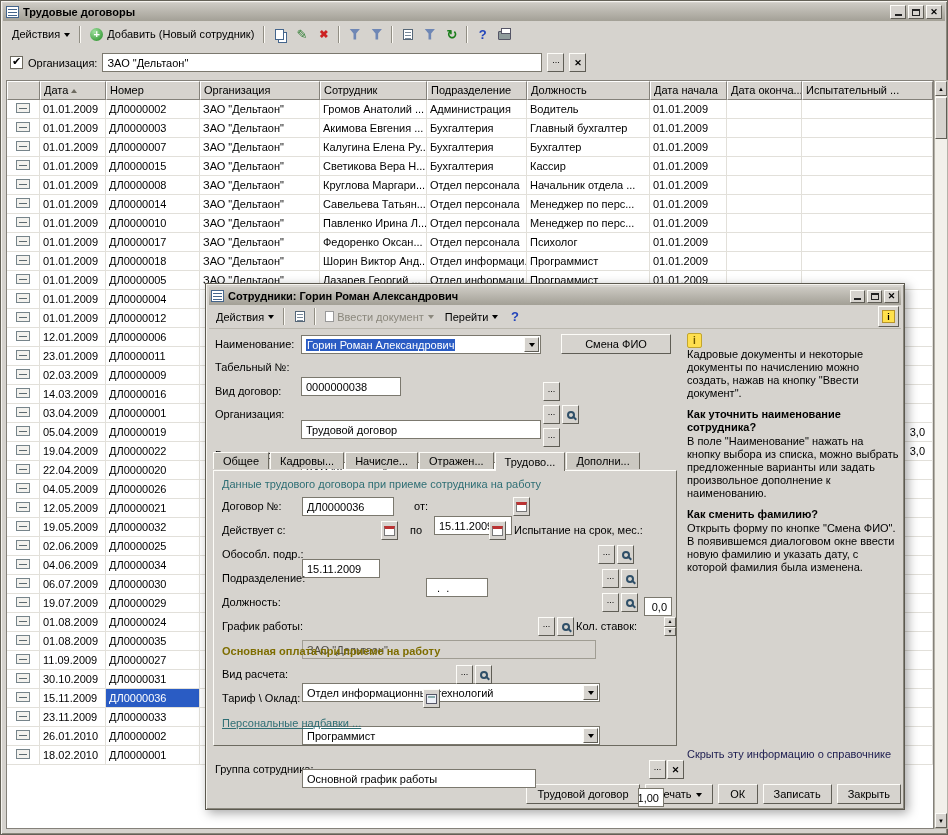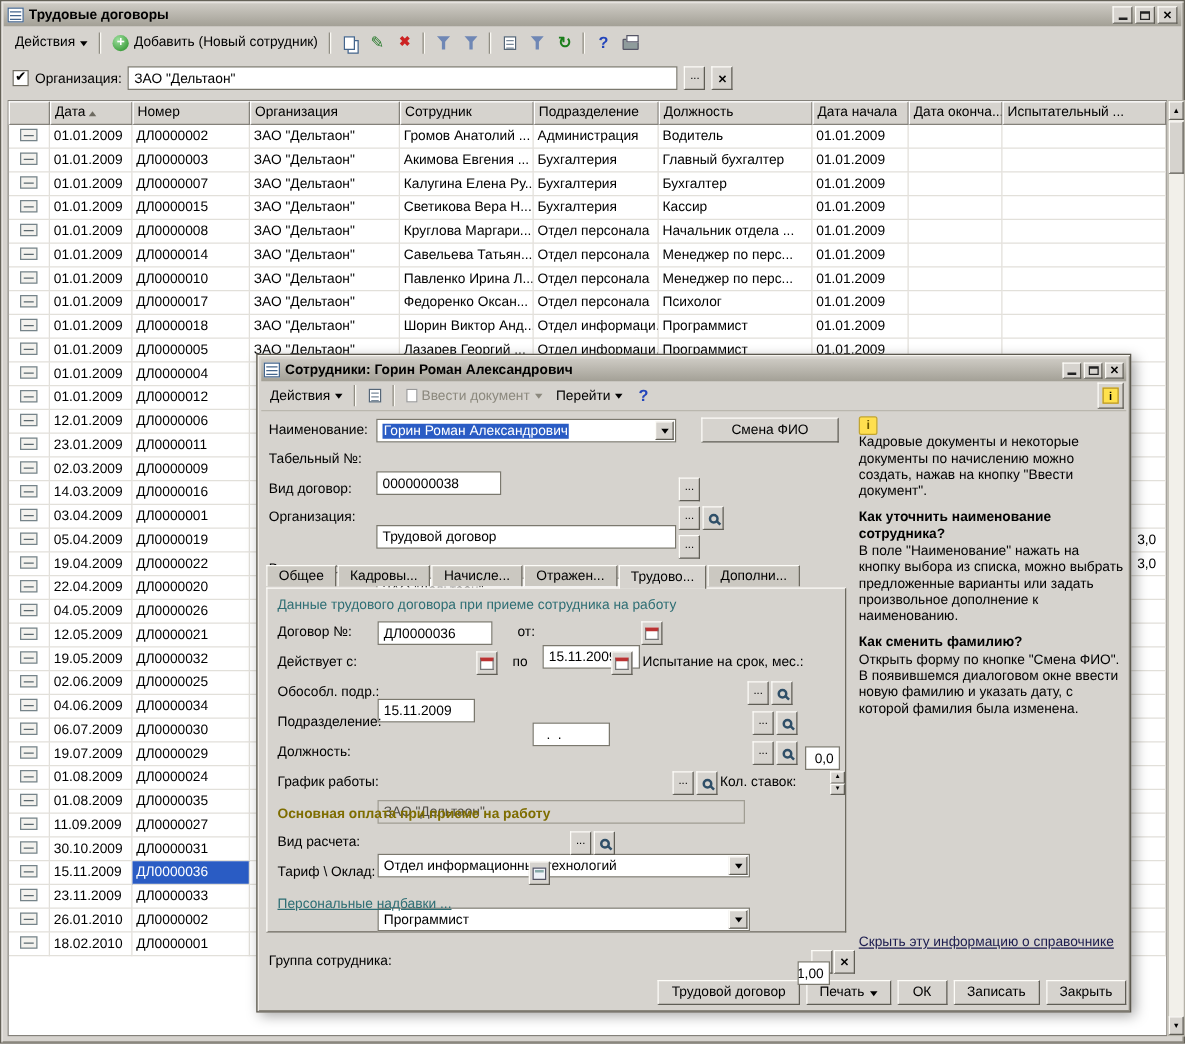--- a/index.html
+++ b/index.html
@@ -115,21 +115,21 @@
   .selhl{background:#2a5cc4;color:#fff;padding:0 1px}
   
   .tabs{position:absolute;display:flex;height:19px}
   .tab{height:17px;padding:2px 9px 0;background:#cbc8c1;border:1px solid;border-color:#fdfcf8 #6d6a60 #a8a59b #fdfcf8;
        border-bottom:none;margin-right:1px;white-space:nowrap}
   .tab.active{height:19px;background:#d6d3ce;position:relative;z-index:3;font-weight:normal;border-bottom:none;padding-top:3px}
   .tabbox{position:absolute;background:#d6d3ce;border:1px solid;border-color:#fdfcf8 #6d6a60 #6d6a60 #fdfcf8;z-index:2}
   
   .help{position:absolute;left:478px;top:4px;width:212px;height:428px;line-height:13px}
   .help .sec-t{font-weight:bold;margin:8px 0 1px}
-  .hide-link{position:absolute;left:0;bottom:0;text-decoration:underline;color:#1c1c4f;white-space:nowrap;cursor:pointer}
+  .hide-link{position:absolute;left:0;bottom:0;color:#1c1c4f;white-space:nowrap;cursor:pointer}
   
   .dlg-btns{position:absolute;left:0;right:0;top:454px;height:22px;display:flex;justify-content:flex-end;align-items:center;gap:5px}
   .dlg-btns .btn{height:20px;padding:0 10px}
 </style>
 </head>
 <body>
 
 <div class="win-frame">
 
   <div class="titlebar">
@@ -884,20 +884,23 @@
         <span class="combo-btn">
             <span class="caret"></span>
           </span>
       </div>
       <span class="sbtn dots abs" style="left:388px;top:122px"></span>
       <span class="sbtn abs" style="left:407px;top:122px">
           <span class="ic-mag"></span>
         </span>
 
       <span class="lbl" style="left:8px;top:149px">График работы:</span>
+      <div class="field abs" style="left:88px;top:146px;width:234px">
+          <span>Основной график работы</span>
+        </div>
       <span class="sbtn dots abs" style="left:324px;top:146px"></span>
       <span class="sbtn abs" style="left:343px;top:146px">
           <span class="ic-mag"></span>
         </span>
       <span class="lbl" style="left:362px;top:149px">Кол. ставок:</span>
       <div class="field num abs" style="left:424px;top:146px;width:26px">
           <span>1,00</span>
         </div>
       <span class="spin abs" style="left:450px;top:146px">
           <span class="sp up"></span>

